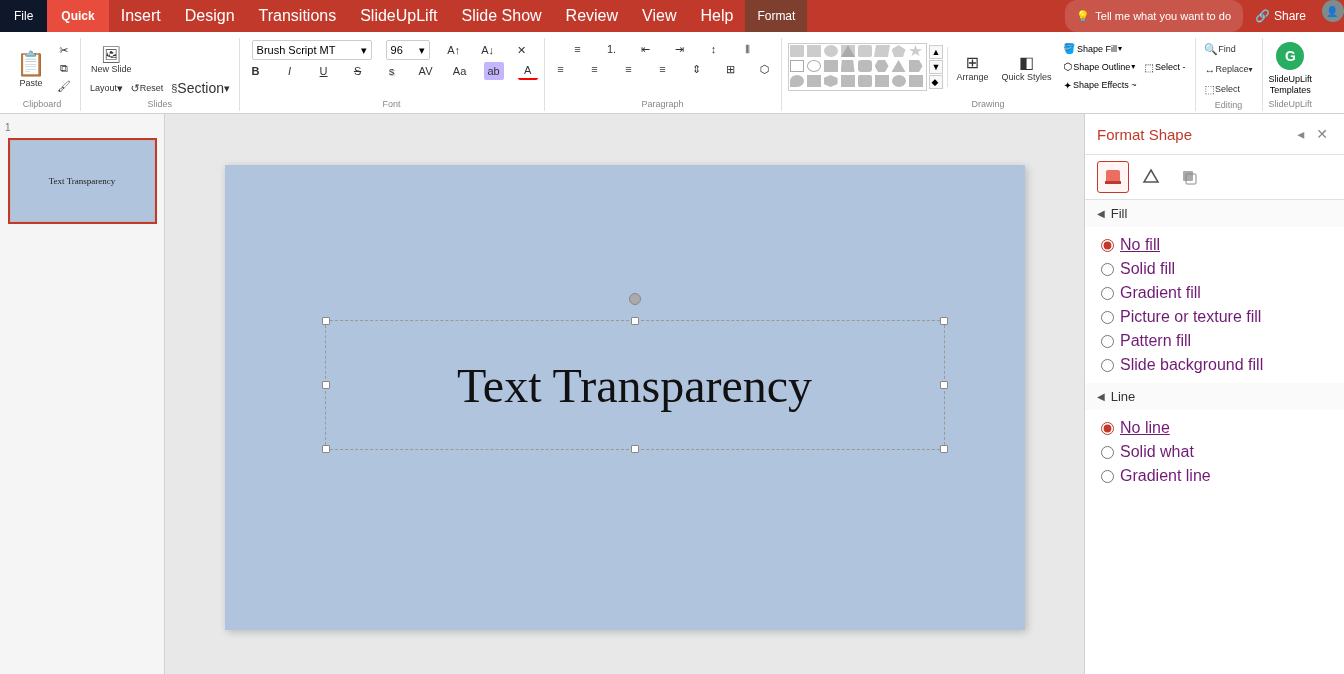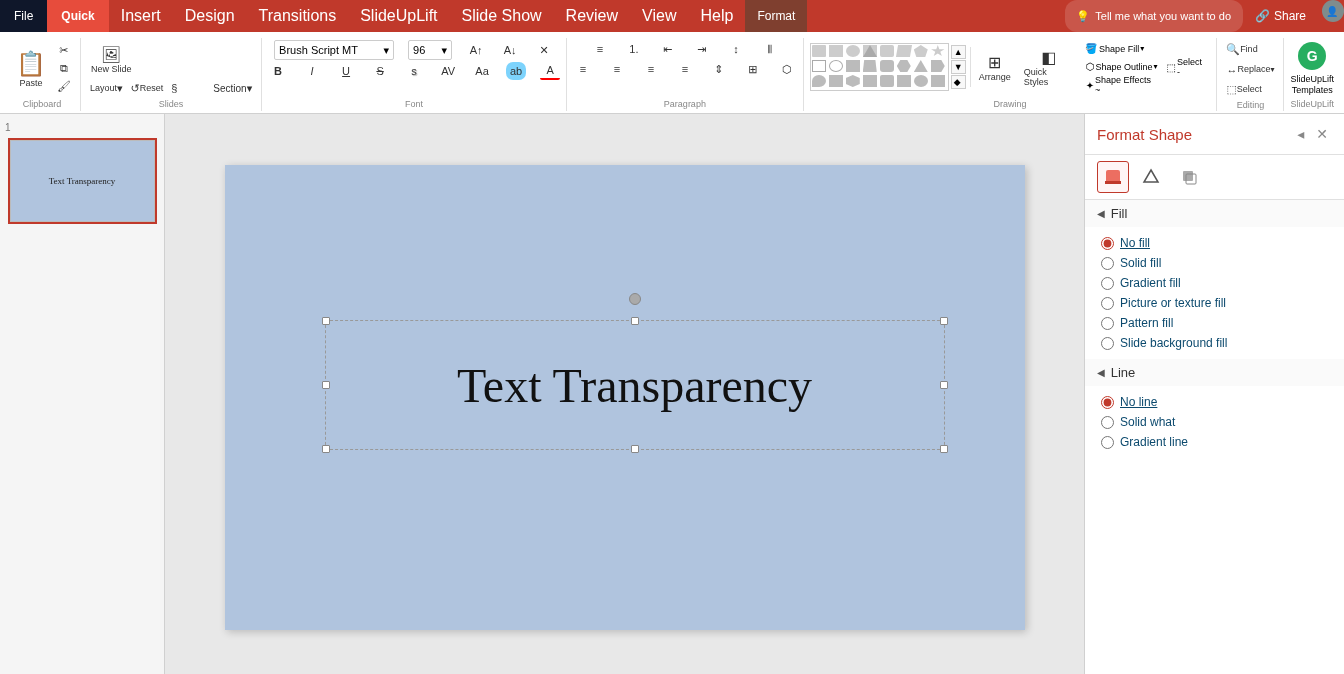--- a/index.html
+++ b/index.html
@@ -160,21 +160,21 @@
       cursor: pointer; user-select: none; gap: 6px;
     }
     .section-arrow { font-size: 10px; color: #555; }
     .section-title { font-size: 13px; color: #333; font-weight: 500; }
 
     .format-section-content { padding: 6px 16px; }
     .radio-item {
       display: flex; align-items: center; gap: 6px; padding: 3px 0; cursor: pointer;
     }
     .radio-item input[type=radio] { accent-color: #c0392b; cursor: pointer; }
-    .radio-label { font-size: 12px; color: #0c4a6e; }
+    .radio-label { font-size: 16px; color: #701a75; }
     .radio-label.underline { text-decoration: underline; }
 
     
     .ribbon-row { display: flex; align-items: center; gap: 14px; }
 
     .divider-v { width: 1px; height: 40px; background: #e0e0e0; margin: 0 2px; }
 
     .shape-fill-btn {
       display: flex; align-items: center; gap: 1px; padding: 1px 3px; cursor: pointer;
       border-radius: 2px; font-size: 10px; height: 18px;
@@ -264,21 +264,21 @@
           <div class="rb-btn-sm">
             <span style="font-size:9px;">Layout</span>
             <span>▾</span>
           </div>
           <div class="rb-btn-sm">
             <span>↺</span>
             <span style="font-size:9px;">Reset</span>
           </div>
           <div class="rb-btn-sm">
             <span>§</span>
-            <span style="font-size:10px;padding-left:36px;">Section</span>
+            <span style="font-size:14px;">Section</span>
             <span>▾</span>
           </div>
         </div>
       </div>
       <div class="ribbon-group-label">Slides</div>
     </div>
 
     <div class="ribbon-group" style="min-width:200px;">
       <div class="ribbon-group-content" style="flex-direction:column;gap:2px;">
         <div class="ribbon-row">
@@ -301,21 +301,21 @@
             </div>
         </div>
         <div class="ribbon-row">
           <div class="rb-btn-sm" style="font-weight:bold;">B</div>
           <div class="rb-btn-sm" style="font-style:italic;">I</div>
           <div class="rb-btn-sm" style="text-decoration:underline;">U</div>
           <div class="rb-btn-sm" style="text-decoration:line-through;">S</div>
           <div class="rb-btn-sm" style="text-shadow:1px 1px 1px #aaa;">s</div>
           <div class="rb-btn-sm">AV</div>
           <div class="rb-btn-sm">Aa</div>
-          <div class="rb-btn-sm" style="background:#7dd3fc;border-radius:7px;">ab</div>
+          <div class="rb-btn-sm" style="background:#c4b5fd;border-radius:2px;">ab</div>
           <div class="rb-btn-sm" style="border-bottom:2px solid red;">A</div>
         </div>
       </div>
       <div class="ribbon-group-label">Font</div>
     </div>
 
     <div class="ribbon-group" style="min-width:160px;">
       <div class="ribbon-group-content" style="flex-direction:column;gap:2px;">
         <div class="ribbon-row">
           <div class="rb-btn-sm">

